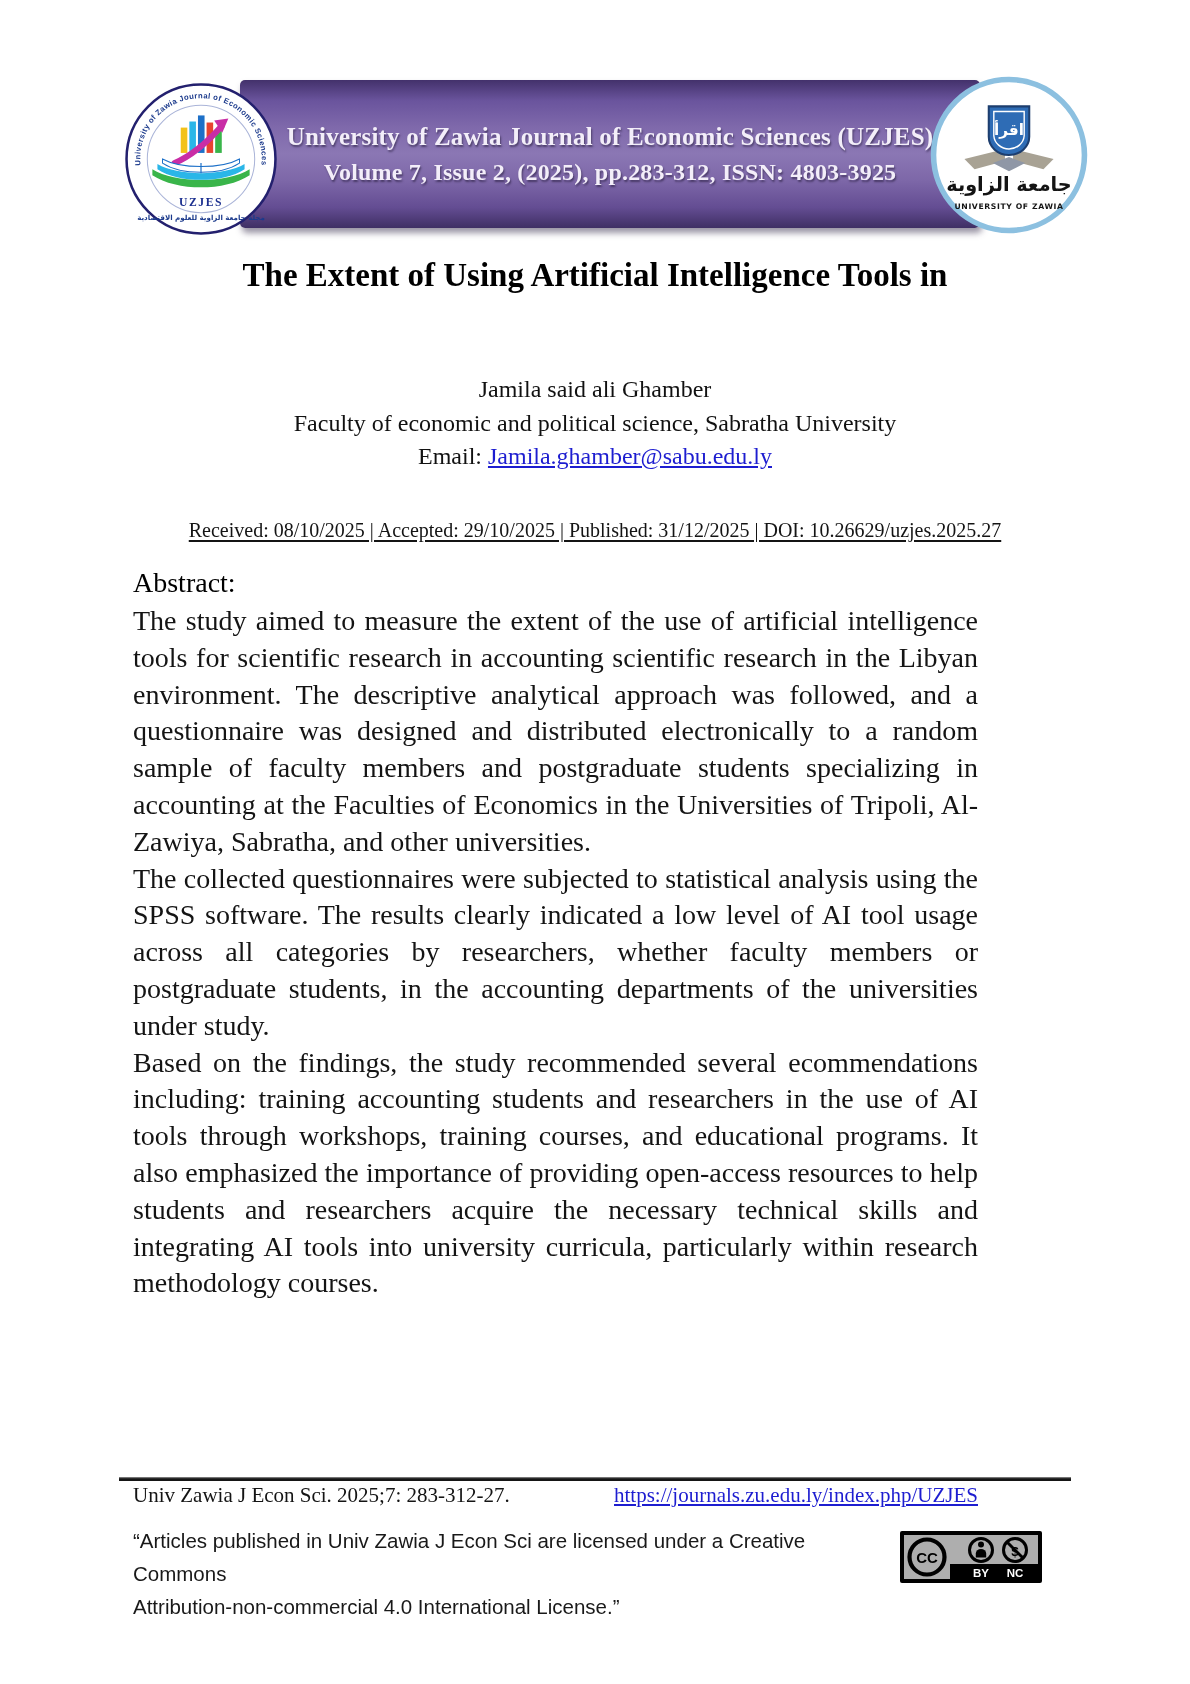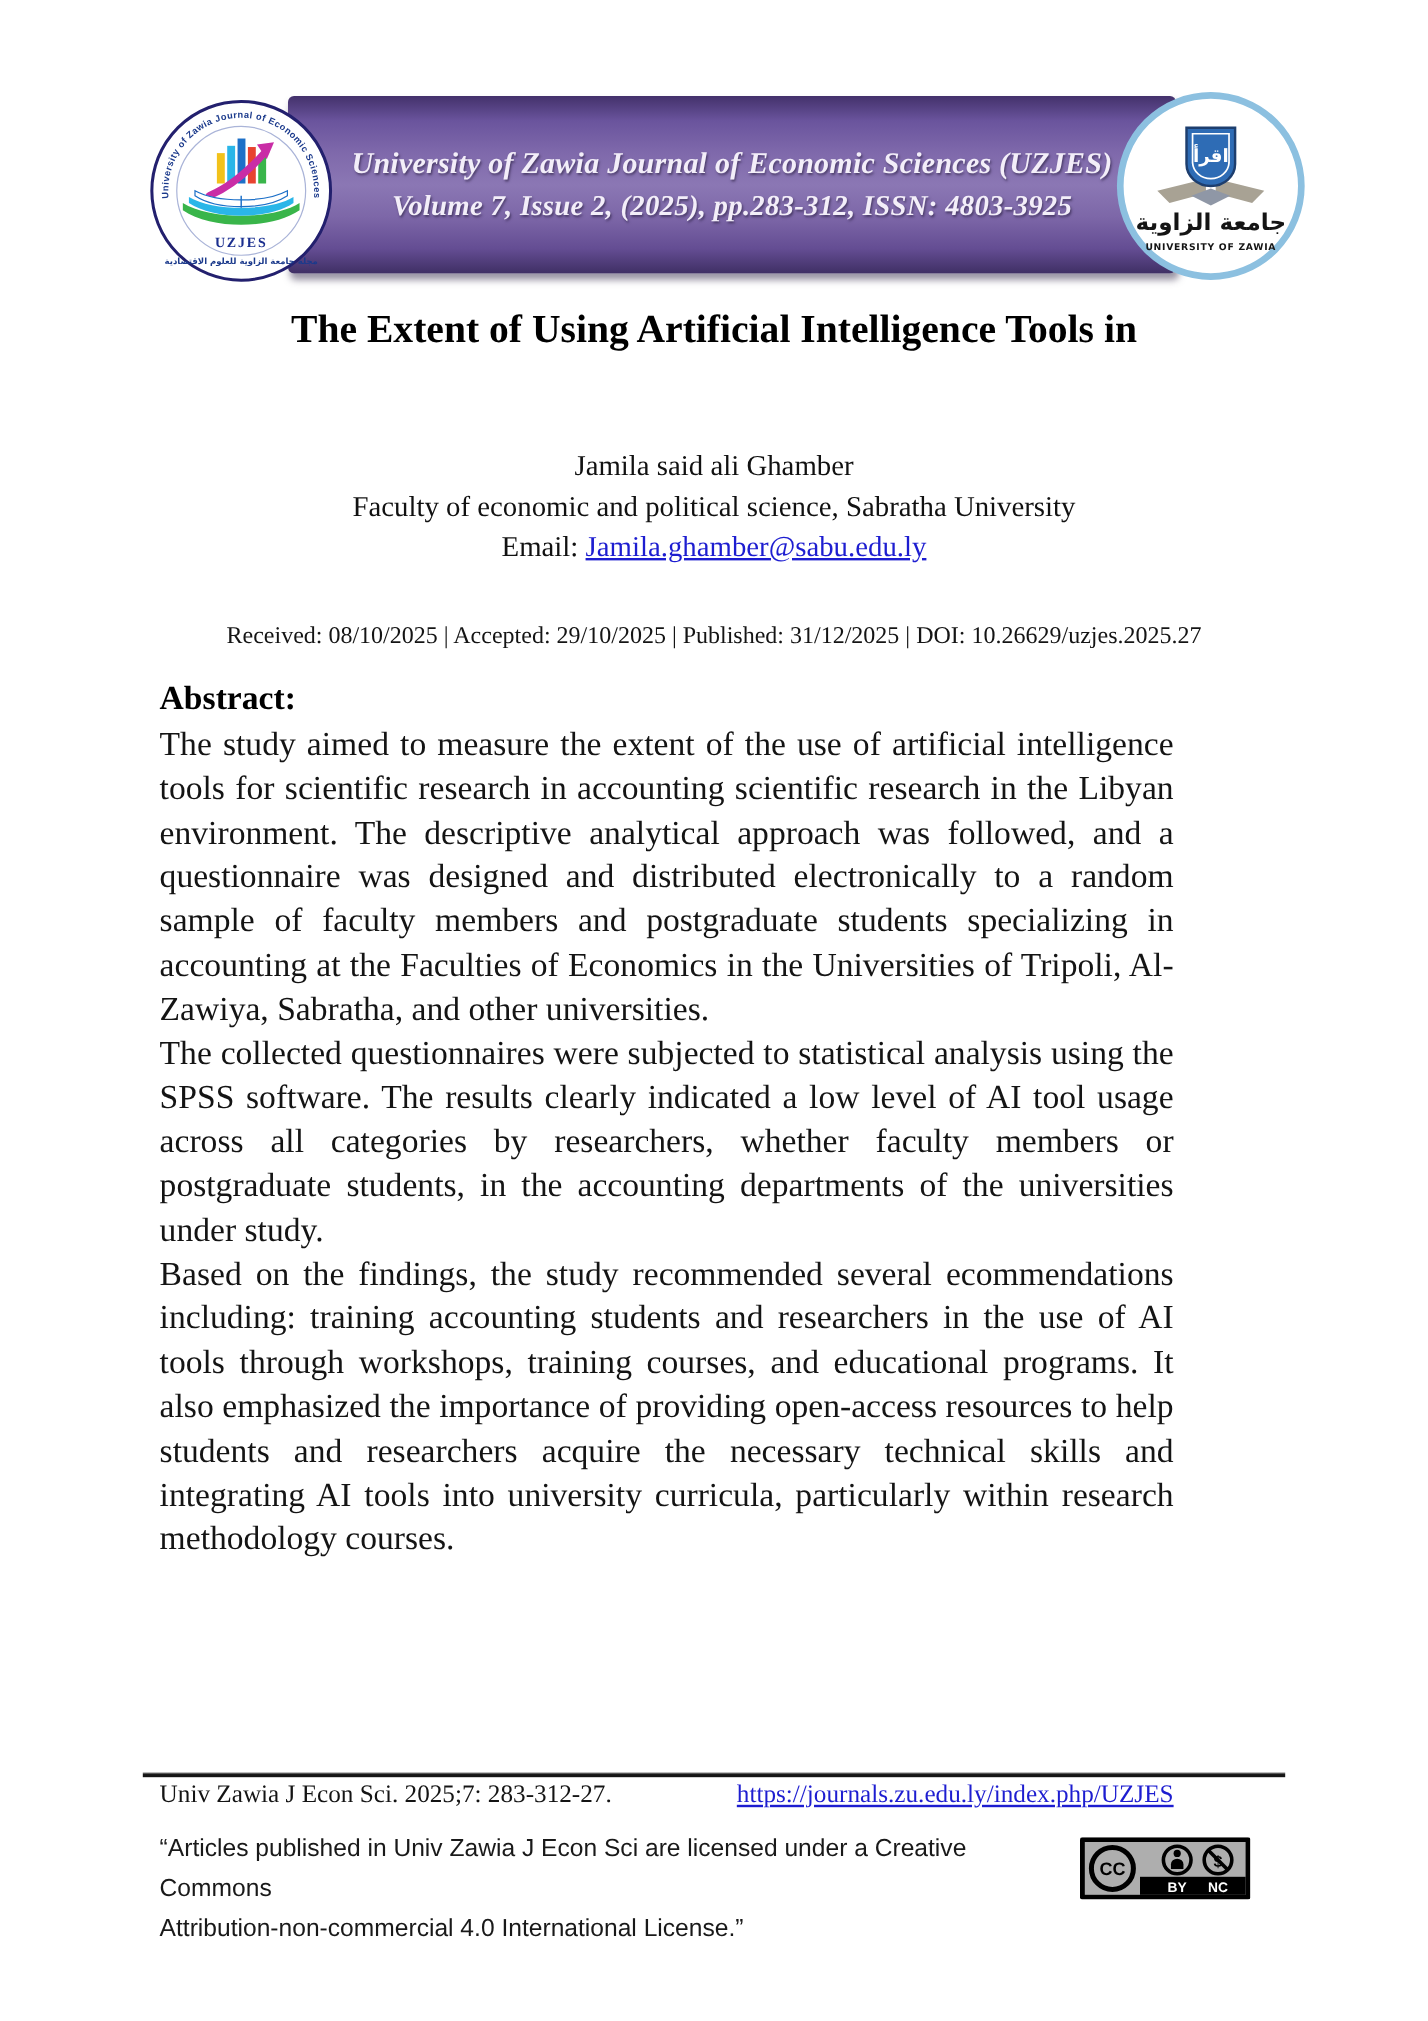--- a/index.html
+++ b/index.html
@@ -22,21 +22,21 @@
     background:linear-gradient(180deg,
       #43316b 0%, #6a549d 14%, #7f69ab 32%, #8b77b4 50%,
       #7d67a8 68%, #644d93 86%, #3f2f64 100%);
     box-shadow:2px 5px 6px rgba(70,60,90,.55);
     display:flex; flex-direction:column; justify-content:center; align-items:center;
     gap:8px;
   }
   .banner-line {
     color:#f3eef9; font-weight:bold; text-align:right;
     text-shadow:1px 2px 2px rgba(30,20,50,.55);
-    letter-spacing:.2px; white-space:nowrap;font-style:italic;
+    letter-spacing:.2px; white-space:nowrap;
   }
   .banner-line.l1 { font-size:25px; }
   .banner-line.l2 { font-size:24px; }
 
   .logo { position:absolute; }
   .logo-left  { left:124px; top:82px;  width:154px; height:154px; }
   .logo-right { left:930px; top:76px;  width:158px; height:158px; }
 
   
   .paper-title {
@@ -46,26 +46,26 @@
   }
   .author-block {
     position:absolute; left:0; top:373px; width:100%;
     text-align:center; font-size:24px; line-height:33.5px; color:#111;
   }
   a.link { color:#1d1dd0; text-decoration:underline; cursor:pointer; }
 
   .submission-meta {
     position:absolute; left:0; top:519px; width:100%;
     text-align:center; font-size:20px; color:#141414;
-    text-underline-offset:3px;
+    text-decoration:underline; text-underline-offset:3px;
   }
 
   
   .abstract { position:absolute; left:133px; top:563px; width:845px; }
-  .abstract-heading { font-size:28px; font-weight:bold; line-height:40px; color:#000; }
+  .abstract-heading { font-size:28px; font-weight:normal; line-height:40px; color:#000; }
   .abstract p {
     font-size:28px; line-height:36.8px; text-align:justify; color:#141414;
     margin:0;
   }
 
   
   .footer-rule {
     position:absolute; left:119px; top:1477px; width:952px; height:4px;
     background:linear-gradient(180deg,#9a9a9a 0%,#151515 45%,#151515 100%);
   }

